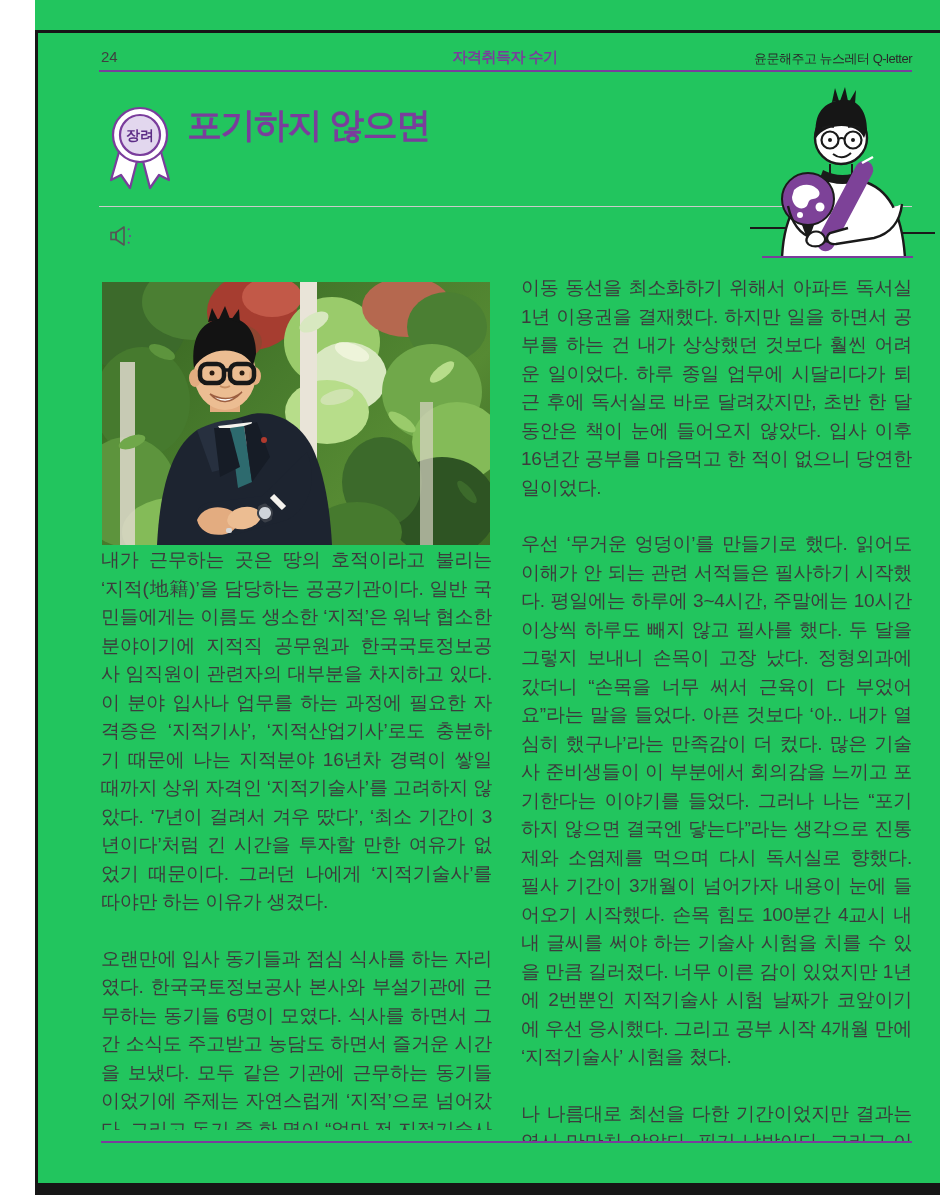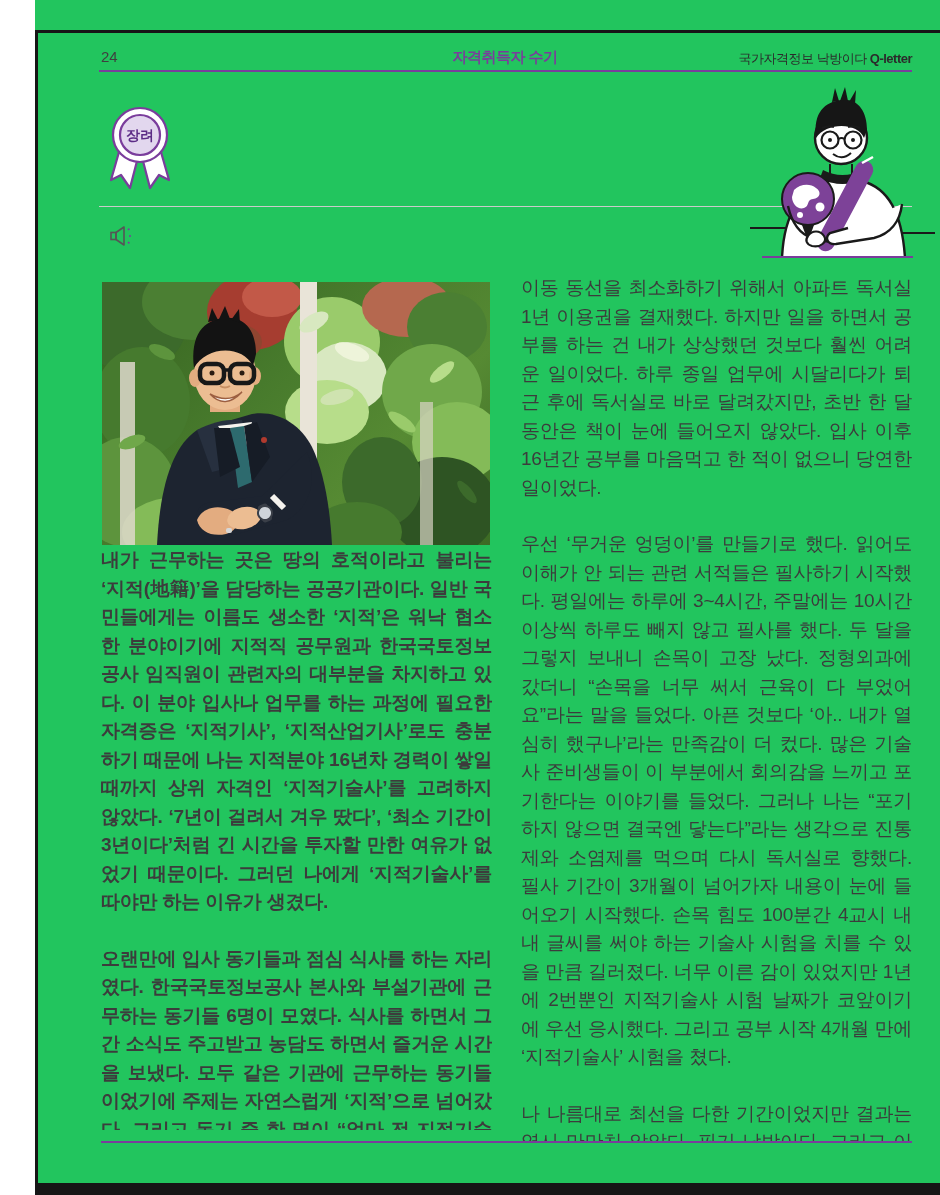--- a/index.html
+++ b/index.html
@@ -11,21 +11,21 @@
   .frame-top{top:30px;left:0;right:0;height:3px;}
   .frame-left{top:30px;left:0;bottom:0;width:3px;}
   .frame-right{top:30px;right:4px;bottom:0;width:4px;}
   .frame-bottom{bottom:0;left:0;right:0;height:12px;}
 
   
   .hdr-num{position:absolute;top:48px;left:66px;font-size:15px;color:#3f3f3f;}
   .hdr-center{position:absolute;top:48px;left:0;right:0;text-align:center;
               font-size:15px;font-weight:bold;color:#7a3d9c;letter-spacing:-0.5px;}
   .hdr-right{position:absolute;top:50px;right:63px;font-size:13px;color:#2b2b2b;letter-spacing:-0.5px;}
-  .hdr-right b{font-weight:bold;}
+  .hdr-right b{font-weight:normal;}
   .hdr-rule{position:absolute;top:70px;left:64px;width:813px;height:2px;background:#7a3d9c;}
 
   
   .badge{position:absolute;top:104px;left:72px;width:66px;height:88px;}
   .title{position:absolute;top:102px;left:152px;font-size:35px;line-height:45px;
          font-weight:bold;color:#7a3d9c;letter-spacing:-1.5px;}
   .divider{position:absolute;top:206px;left:64px;width:813px;height:1px;background:#cbcbcb;}
   .speaker{position:absolute;top:224px;left:74px;}
   .byline{position:absolute;top:227px;left:120px;font-size:13.5px;color:#4a4a4a;letter-spacing:-0.3px;}
 
@@ -33,51 +33,52 @@
   .illus{position:absolute;top:86px;left:715px;width:185px;height:172px;}
   .illus-rule{position:absolute;top:256px;left:727px;width:151px;height:2px;background:#7a3d9c;}
 
   
   .photo{position:absolute;top:282px;left:67px;width:388px;height:263px;overflow:hidden;
          background:linear-gradient(135deg,#35601f 0%,#477a2c 40%,#568a33 70%,#3c6a24 100%);}
 
   
   .col{position:absolute;width:391px;font-size:19px;line-height:28.5px;color:#3c3c3c;
        text-align:justify;letter-spacing:-0.2px;overflow:hidden;}
-  .col-left{top:546px;left:66px;height:584px;font-weight:bold;}
+  .col-left{top:546px;left:66px;height:584px;}
   .col-right{top:274px;left:486px;height:868px;}
   .col p{margin:0;}
   .col p + p{margin-top:28px;}
 
   .bottom-rule{position:absolute;top:1141px;left:66px;width:811px;height:2px;background:#7a3d9c;}
 </style>
 </head>
 <body>
 
 <div class="page">
 
   <div class="frame frame-top"></div>
   <div class="frame frame-left"></div>
   <div class="frame frame-right"></div>
   <div class="frame frame-bottom"></div>
 
   <div class="hdr-num">24</div>
   <div class="hdr-center">자격취득자 수기</div>
-  <div class="hdr-right"><span>국가자격정보 낙방이다</span> <b>Q-letter</b></div>
+  <div class="hdr-right"><span>윤문해주고 뉴스레터</span> <b>Q-letter</b></div>
   <div class="hdr-rule"></div>
 
   <svg class="badge" viewBox="0 0 66 88">
     <polygon points="12,48 30,57 23,84 14,71 4,76" fill="#ffffff" stroke="#7a3d9c" stroke-width="2.2" stroke-linejoin="round"></polygon>
     <polygon points="54,48 36,57 43,84 52,71 62,76" fill="#ffffff" stroke="#7a3d9c" stroke-width="2.2" stroke-linejoin="round"></polygon>
     <circle cx="33" cy="31" r="27" fill="#ffffff" stroke="#7a3d9c" stroke-width="2.2"></circle>
     <circle cx="33" cy="31" r="20" fill="#e2d7ee" stroke="#7a3d9c" stroke-width="2.2"></circle>
     <text x="33" y="36" text-anchor="middle" font-size="14" font-weight="bold" fill="#5c2d86">장려</text>
   </svg>
 
   <div class="title">
+    <div>포기하지 않으면</div>
   </div>
 
   <div class="divider"></div>
 
   <svg class="speaker" width="28" height="24" viewBox="0 0 28 24">
     <rect x="2" y="8.5" width="5" height="7" fill="none" stroke="#555555" stroke-width="1.6"></rect>
     <polygon points="7,8.5 15,3 15,21 7,15.5" fill="none" stroke="#555555" stroke-width="1.6" stroke-linejoin="round"></polygon>
     <path d="M19,6 L21,4" stroke="#7a3d9c" stroke-width="1.6" stroke-dasharray="2 2"></path>
     <path d="M20,12 L24,12" stroke="#7a3d9c" stroke-width="1.6" stroke-dasharray="2 2"></path>
     <path d="M19,18 L21,20" stroke="#7a3d9c" stroke-width="1.6" stroke-dasharray="2 2"></path>

